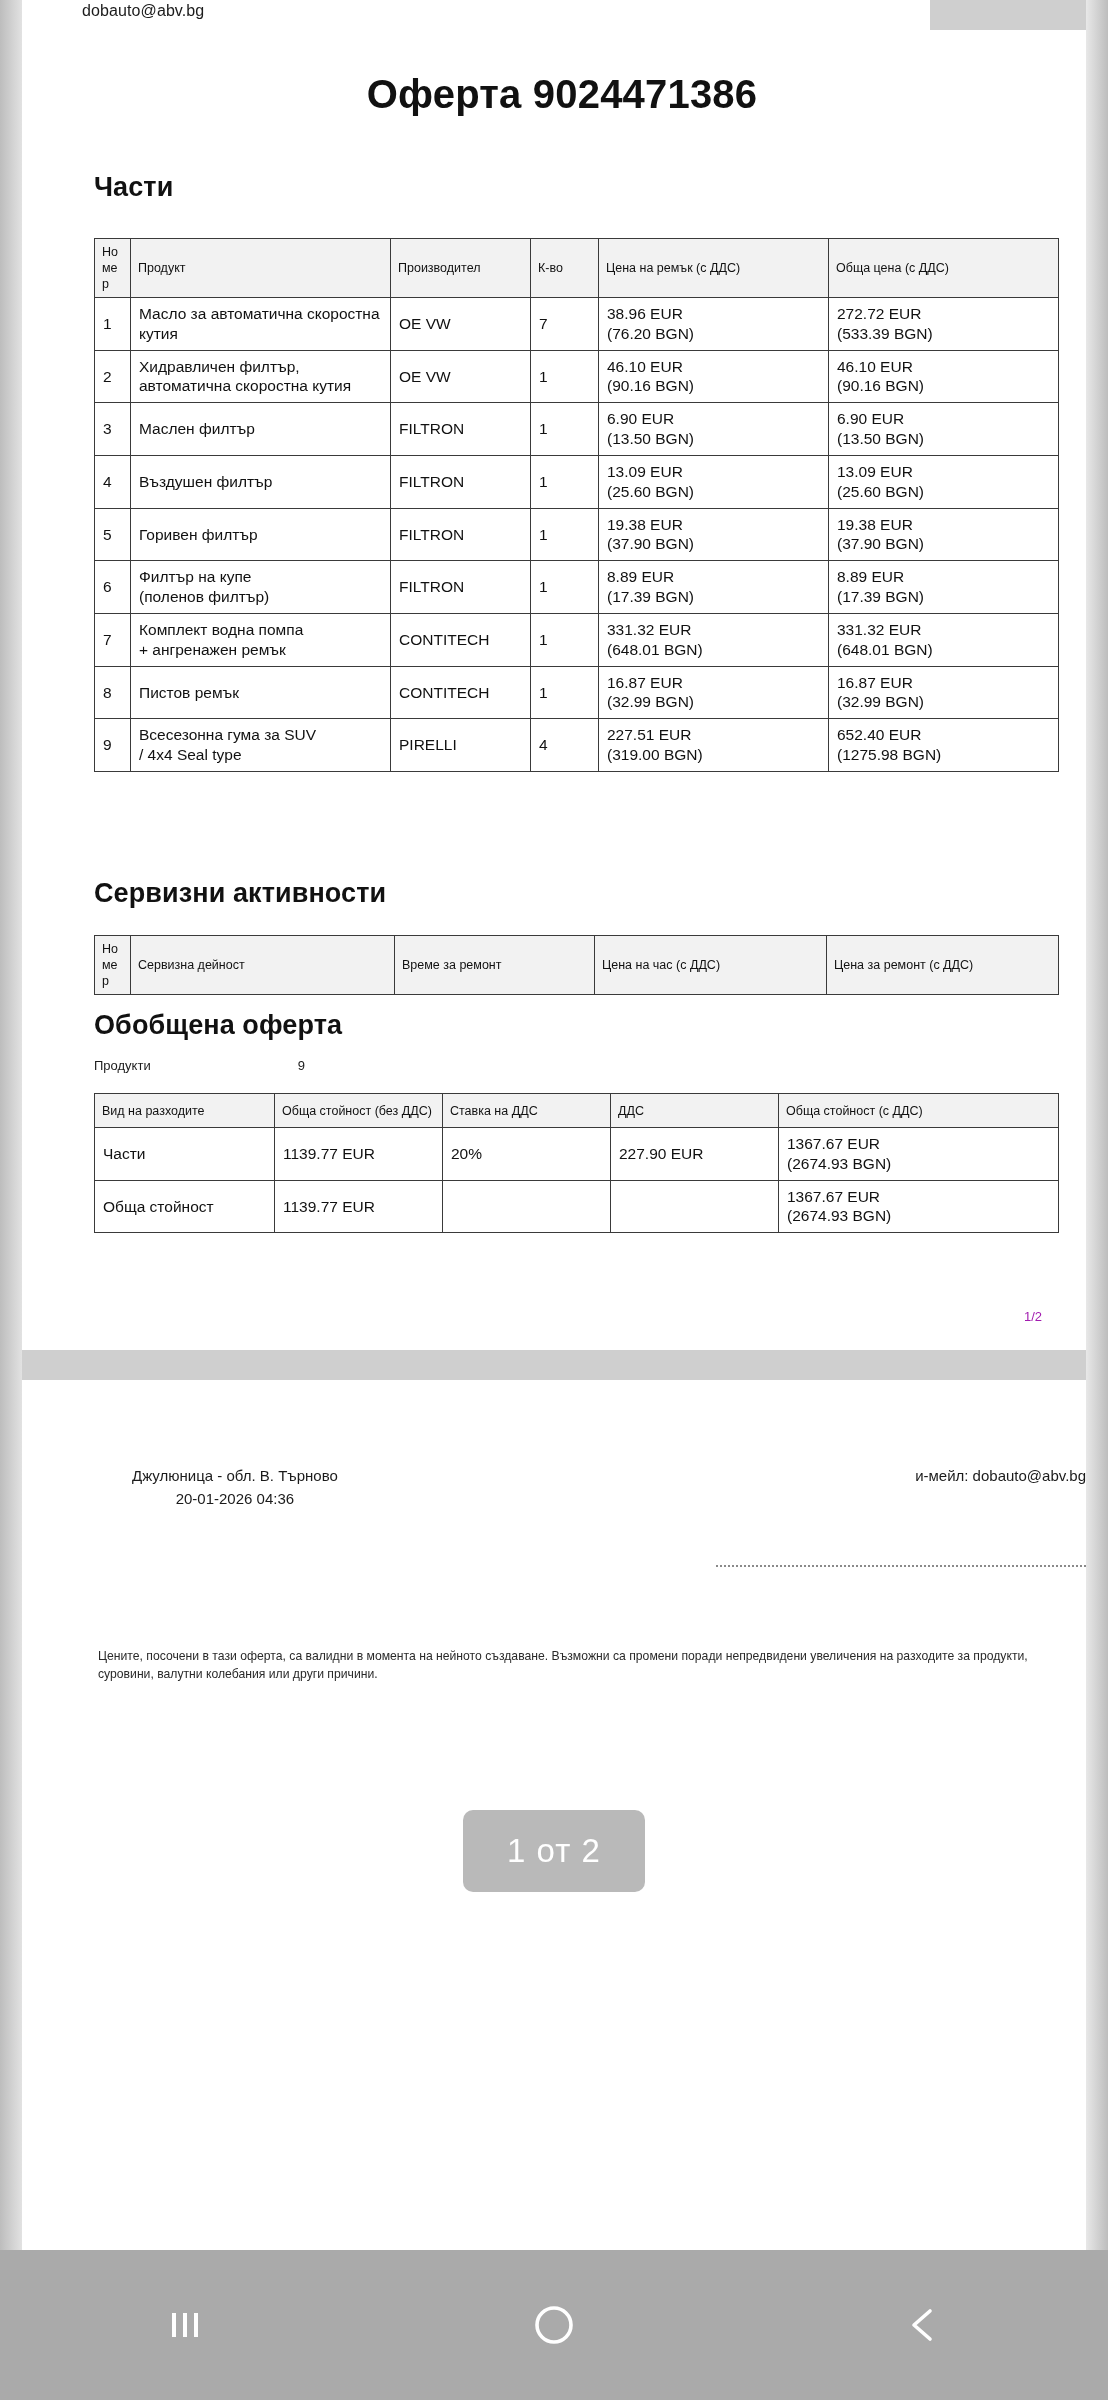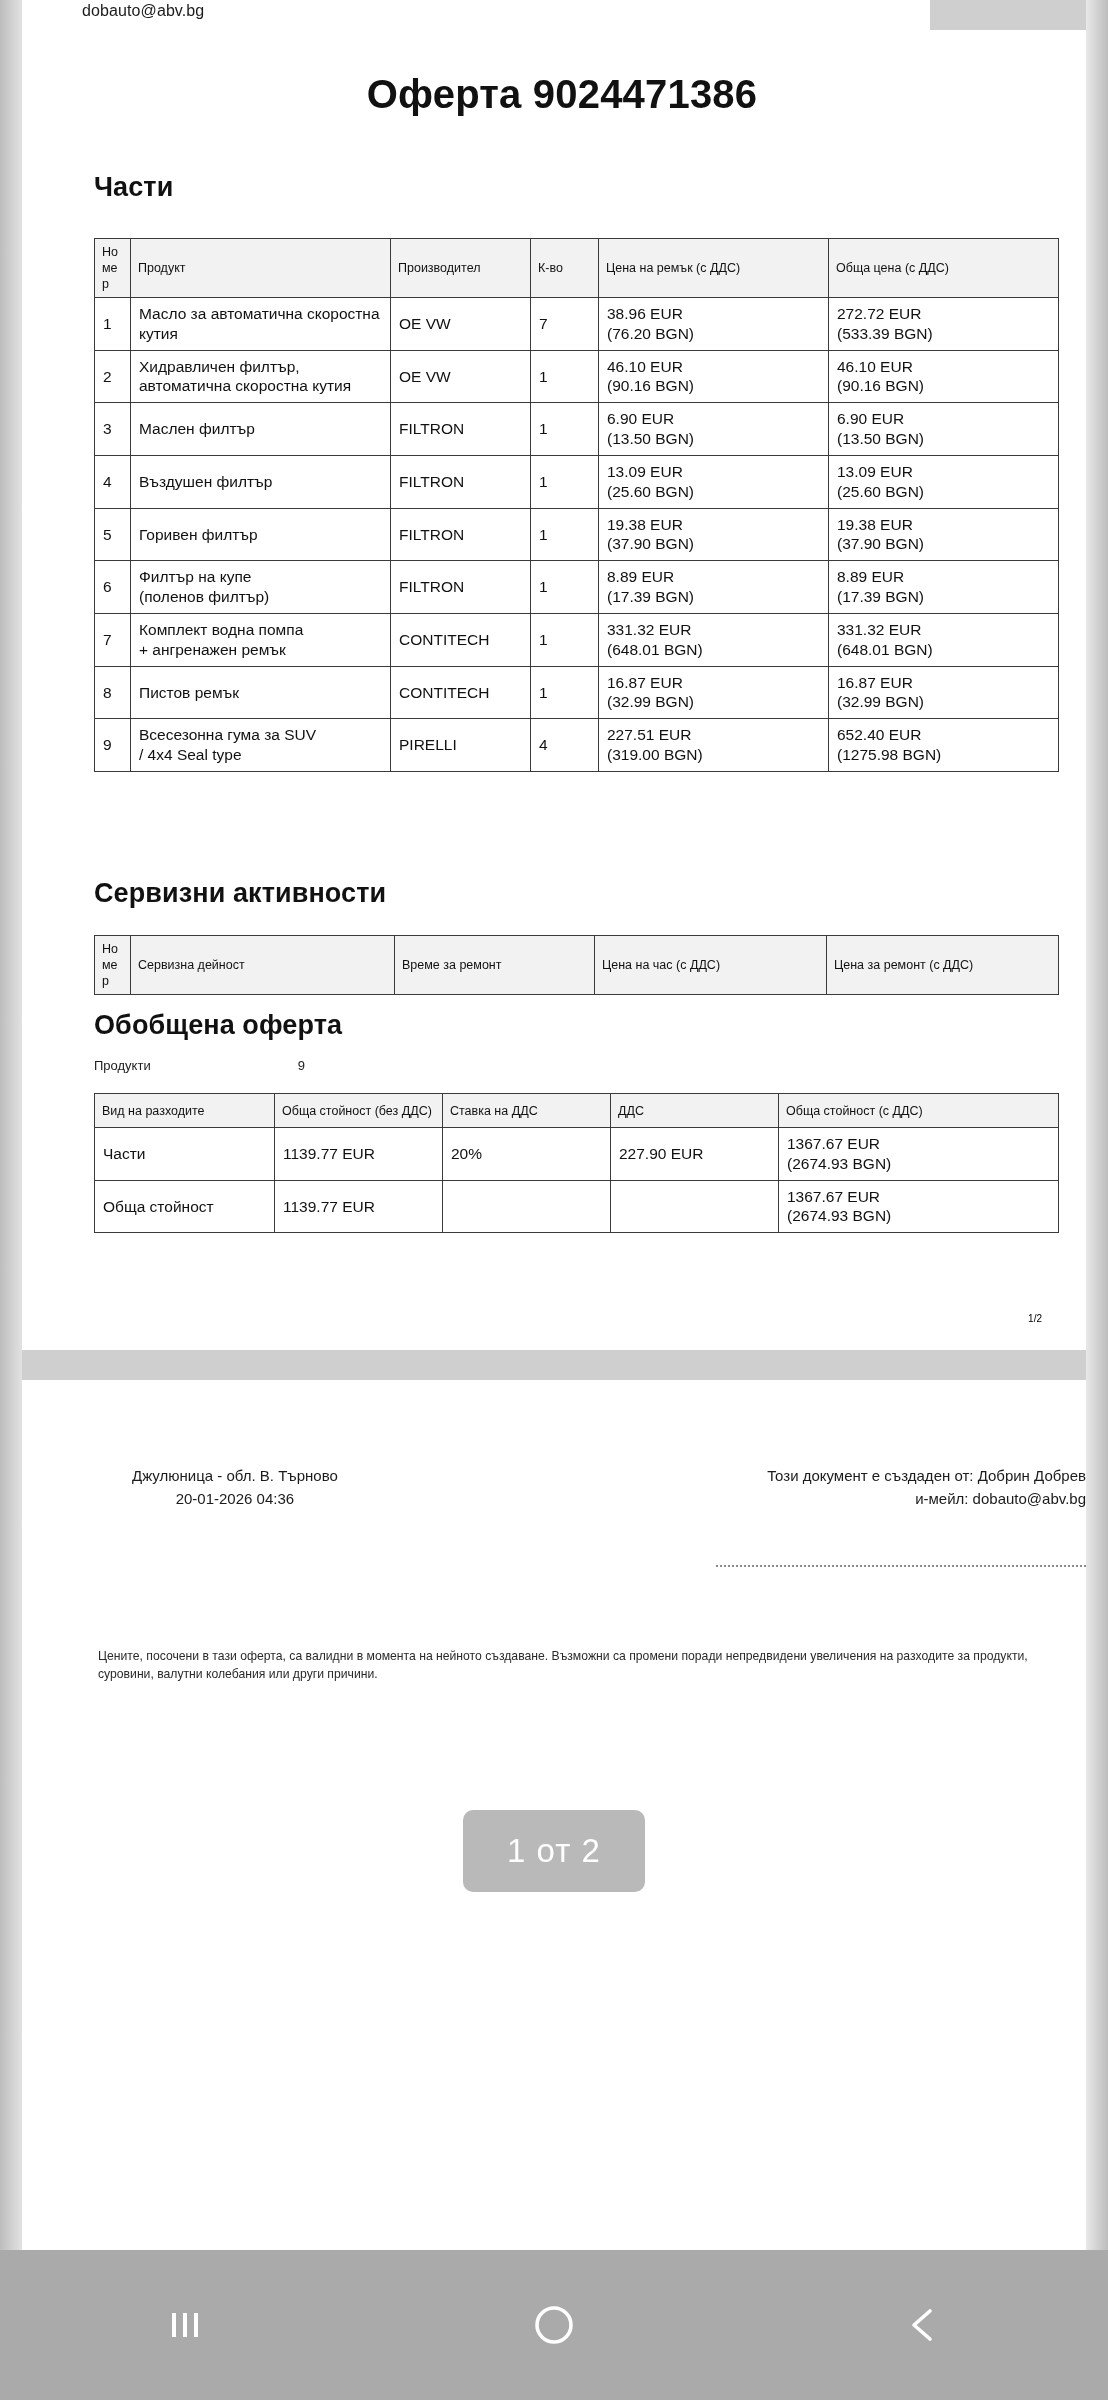--- a/index.html
+++ b/index.html
@@ -96,21 +96,21 @@
 
   .summary-meta {
     position: absolute; left: 72px; top: 1028px;
     font-size: 13px; color: #1b1b1b;
   }
   .summary-meta .label { display: inline-block; width: 200px; }
   .summary-meta .value { display: inline-block; }
 
   .page-num {
     position: absolute; right: 44px; bottom: 26px;
-    font-size: 10px; color: #000000;
+    font-size: 13px; color: #a21caf;
   }
 
   
   .p2-left {
     position: absolute; left: 110px; top: 85px;
     font-size: 15px; line-height: 1.5; color: #1b1b1b; text-align: center;
   }
   .p2-right {
     position: absolute; right: 0px; top: 85px; width: 640px;
     text-align: right; padding-right: 0px;
@@ -356,21 +356,20 @@
   </div>
 
   <div class="sheet" id="page2">
     <div class="sheet-inner">
       <div class="p2-left">
         <div>Джулюница - обл. В. Търново</div>
         <div>20-01-2026 04:36</div>
       </div>
 
       <div class="p2-right">
-        <div>Този документ е създаден от: Добрин Добрев</div>
         <div>и-мейл: dobauto@abv.bg</div>
       </div>
 
       <div class="sign-line"></div>
 
       <div class="p2-note">Цените, посочени в тази оферта, са валидни в момента на нейното създаване. Възможни са промени поради непредвидени увеличения на разходите за продукти, суровини, валутни колебания или други причини.</div>
     </div>
   </div>
 
   <div class="page-pill">1 от 2</div>

